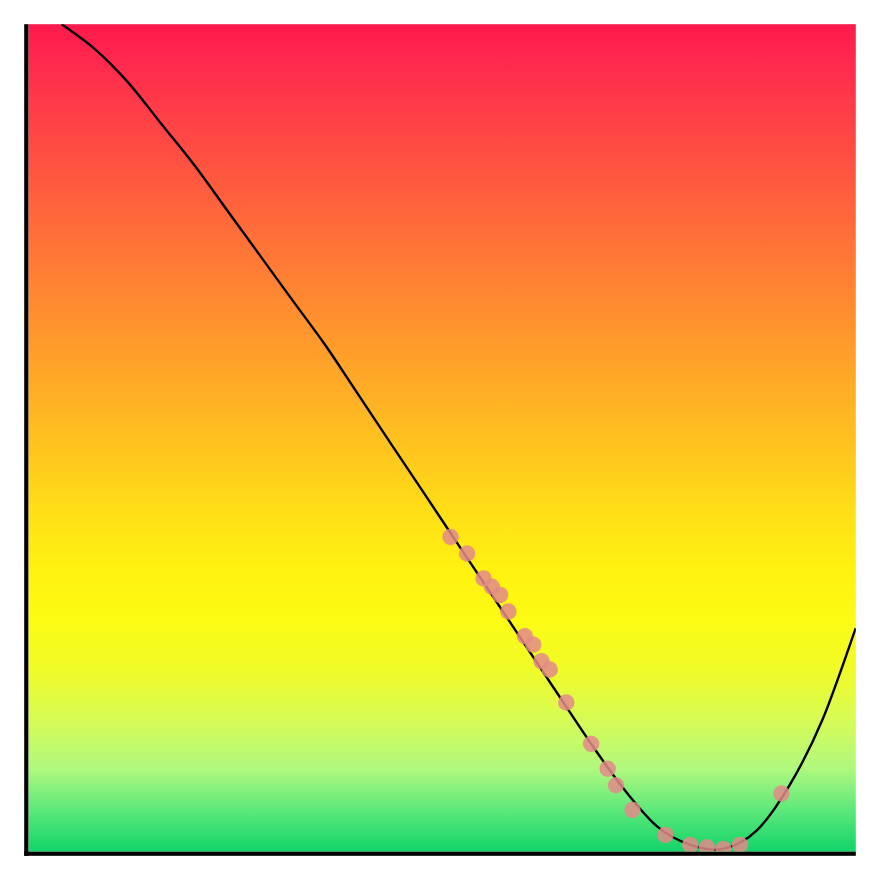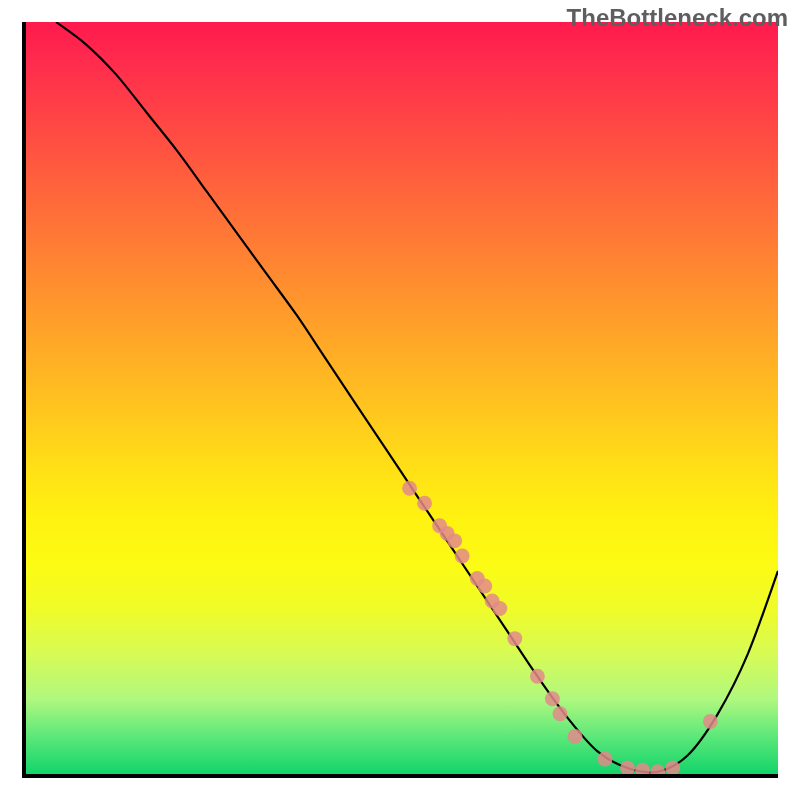--- a/index.html
+++ b/index.html
@@ -58,21 +58,20 @@
     inset: 0;
     width: 100%;
     height: 100%;
     pointer-events: none;
   }
 </style>
 </head>
 <body>
 
 <div class="chart-container">
-  <div class="watermark">TheBottleneck.com</div>
   <div class="plot-area">
     <div class="gradient-bg"></div>
     <svg class="curve" viewBox="0 0 756 756" preserveAspectRatio="none">
       <g>
         <path id="main-curve" d="M 30.240000000000002 0 C 35.3 3.8, 50.4 13.9, 60.5 22.7 C 70.6 31.5, 80.6 41.6, 90.7 52.9 C 100.8 64.3, 110.9 78.1, 121.0 90.7 C 131.0 103.3, 141.1 115.3, 151.2 128.5 C 161.3 141.7, 171.4 156.2, 181.4 170.1 C 191.5 184.0, 201.6 197.8, 211.7 211.7 C 221.8 225.5, 231.8 239.4, 241.9 253.3 C 252.0 267.1, 262.1 280.4, 272.2 294.8 C 282.2 309.3, 292.3 325.1, 302.4 340.2 C 312.5 355.3, 322.6 370.4, 332.6 385.6 C 342.7 400.7, 352.8 415.8, 362.9 430.9 C 373.0 446.0, 383.0 461.2, 393.1 476.3 C 403.2 491.4, 413.3 506.5, 423.4 521.6 C 433.4 536.8, 443.5 551.9, 453.6 567.0 C 463.7 582.1, 473.8 597.2, 483.8 612.4 C 493.9 627.5, 504.0 643.2, 514.1 657.7 C 524.2 672.2, 534.2 686.7, 544.3 699.3 C 554.4 711.9, 564.5 724.9, 574.6 733.3 C 584.6 741.8, 594.7 746.5, 604.8 750.0 C 614.9 753.4, 625.0 755.9, 635.0 753.7 C 645.1 751.6, 655.2 746.8, 665.3 737.1 C 675.4 727.4, 685.4 712.5, 695.5 695.5 C 705.6 678.5, 715.7 659.0, 725.8 635.0 C 735.8 611.1, 751.0 565.7, 756.0 551.9" fill="none" stroke="#000" stroke-width="2.2"></path>
       </g>
       <g id="marker-group">
           <circle cx="385.6" cy="468.7" r="7.5" fill="#e38a8a" fill-opacity="0.85"></circle>
           <circle cx="400.7" cy="483.8" r="7.5" fill="#e38a8a" fill-opacity="0.85"></circle>
           <circle cx="415.8" cy="506.5" r="7.5" fill="#e38a8a" fill-opacity="0.85"></circle>

